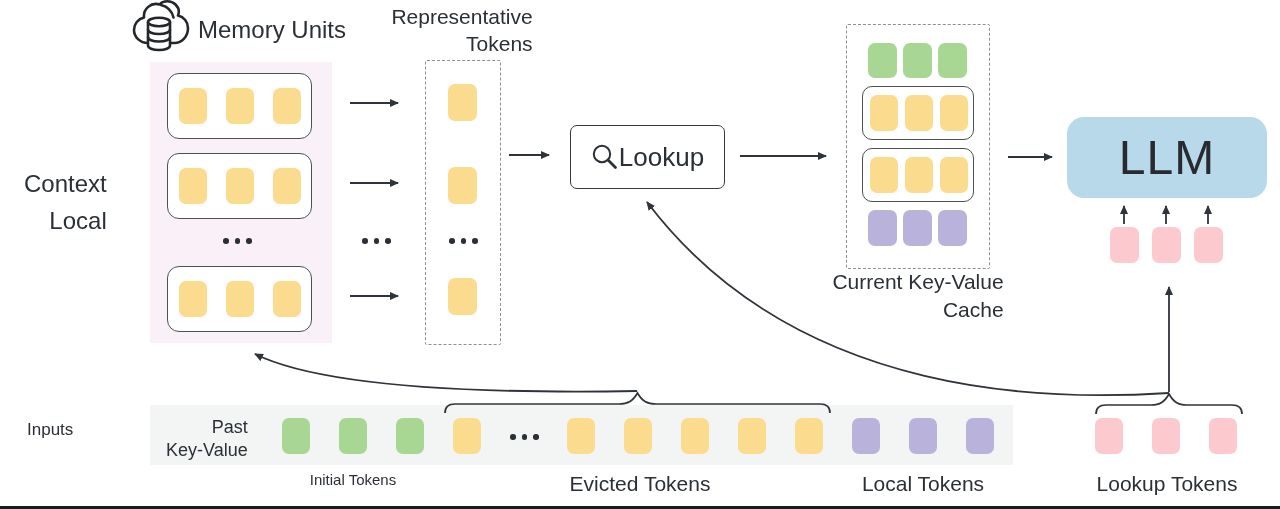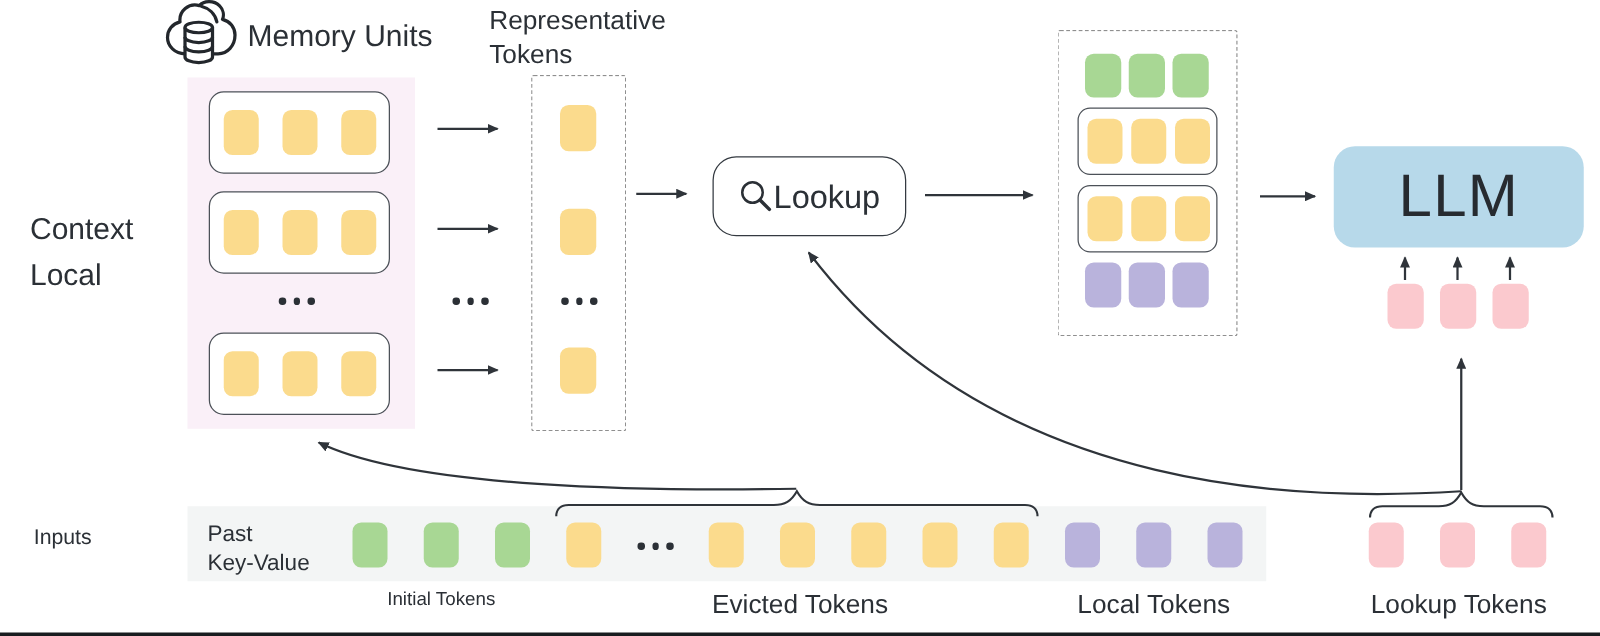--- a/index.html
+++ b/index.html
@@ -1,34 +1,34 @@
 <!DOCTYPE html>
 <html style="--token-yellow: #FBDB8D; --token-green: #A8D794; --token-purple: #B9B3DC; --token-pink: #FBC9CE; --llm-blue: #B7D9EA; --memory-bg: #FAF0F8; --input-strip-bg: #F3F5F5; --line: #2F343A; --text: #2B3036;"><head>
 <meta charset="utf-8">
 <style>
   html,body{margin:0;padding:0;background:#fff;}
   .canvas{position:relative;width:1280px;height:509px;background:#fff;overflow:hidden;
           font-family:"Liberation Sans",sans-serif;color:var(--text,#2b3036);}
   .abs{position:absolute;}
-  .lbl{position:absolute;line-height:1.25;white-space:nowrap;}
-  .center{transform:translateX(-50%);text-align:left;}
+  .lbl{position:absolute;line-height:1.25;white-space:nowrap;text-align:right;}
+  .center{transform:translateX(-50%);text-align:right;}
   .block{display:block;}
   .token{position:absolute;width:28px;height:36px;border-radius:7px;}
   .tok-y{background:var(--token-yellow,#FBDB8D);}
   .tok-g{background:var(--token-green,#A8D794);}
   .tok-p{background:var(--token-purple,#B9B3DC);}
   .tok-k{background:var(--token-pink,#FBC9CE);}
   .unit{position:absolute;background:#fff;border:1.3px solid #4c5158;border-radius:12px;}
   .dashed{position:absolute;border:1.5px dashed #8f8f8f;border-radius:2px;}
   .dots{position:absolute;display:flex;gap:6px;align-items:center;height:8px;}
   .dots span{width:5.5px;height:5.5px;border-radius:50%;background:#2b3036;}
   .membox{position:absolute;left:150px;top:62px;width:182px;height:281px;background:var(--memory-bg,#FAF0F8);}
   .strip{position:absolute;left:150px;top:405px;width:863px;height:60px;background:var(--input-strip-bg,#F3F5F5);}
   .lookup{position:absolute;left:570px;top:125px;width:153px;height:62px;background:#fff;
-          border:1.7px solid #343a41;border-radius:19px;display:flex;align-items:center;
+          border:1.7px solid #343a41;border-radius:7px;display:flex;align-items:center;
           justify-content:center;gap:0;font-size:26px;}
   .llm{position:absolute;left:1067px;top:117px;width:200px;height:81px;background:var(--llm-blue,#B7D9EA);
        border-radius:17px;display:flex;align-items:center;justify-content:center;
        font-size:48px;letter-spacing:1px;color:#272b30;}
   .overlay{position:absolute;left:0;top:0;pointer-events:none;z-index:6;}
   .bottomline{position:absolute;left:0;top:506px;width:1280px;height:3px;background:#191c1f;}
 </style>
 </head>
 <body>
 
@@ -115,20 +115,24 @@
   <div class="unit" style="left:862px;top:148px;width:110px;height:52px;border-radius:10px">
     <div class="token tok-y" style="left:7px;top:8px"></div>
     <div class="token tok-y" style="left:42px;top:8px"></div>
     <div class="token tok-y" style="left:77px;top:8px"></div>
   </div>
 
   <div class="token tok-p" style="left:868px;top:210px;width:29px;height:36px"></div>
   <div class="token tok-p" style="left:903px;top:210px;width:29px;height:36px"></div>
   <div class="token tok-p" style="left:938px;top:210px;width:29px;height:36px"></div>
 
+  <div class="lbl center" style="left:918px;top:268px;font-size:21px;line-height:28px">
+    <span class="block">Current Key-Value</span>
+    <span class="block">Cache</span>
+  </div>
 
   <div class="llm">
     <span>LLM</span>
   </div>
   <div class="token tok-k" style="left:1110px;top:227px;width:29px;height:36px"></div>
   <div class="token tok-k" style="left:1152px;top:227px;width:29px;height:36px"></div>
   <div class="token tok-k" style="left:1194px;top:227px;width:29px;height:36px"></div>
 
   <div class="lbl" style="left:27px;top:419px;font-size:17px">Inputs</div>
   <div class="strip"></div>

